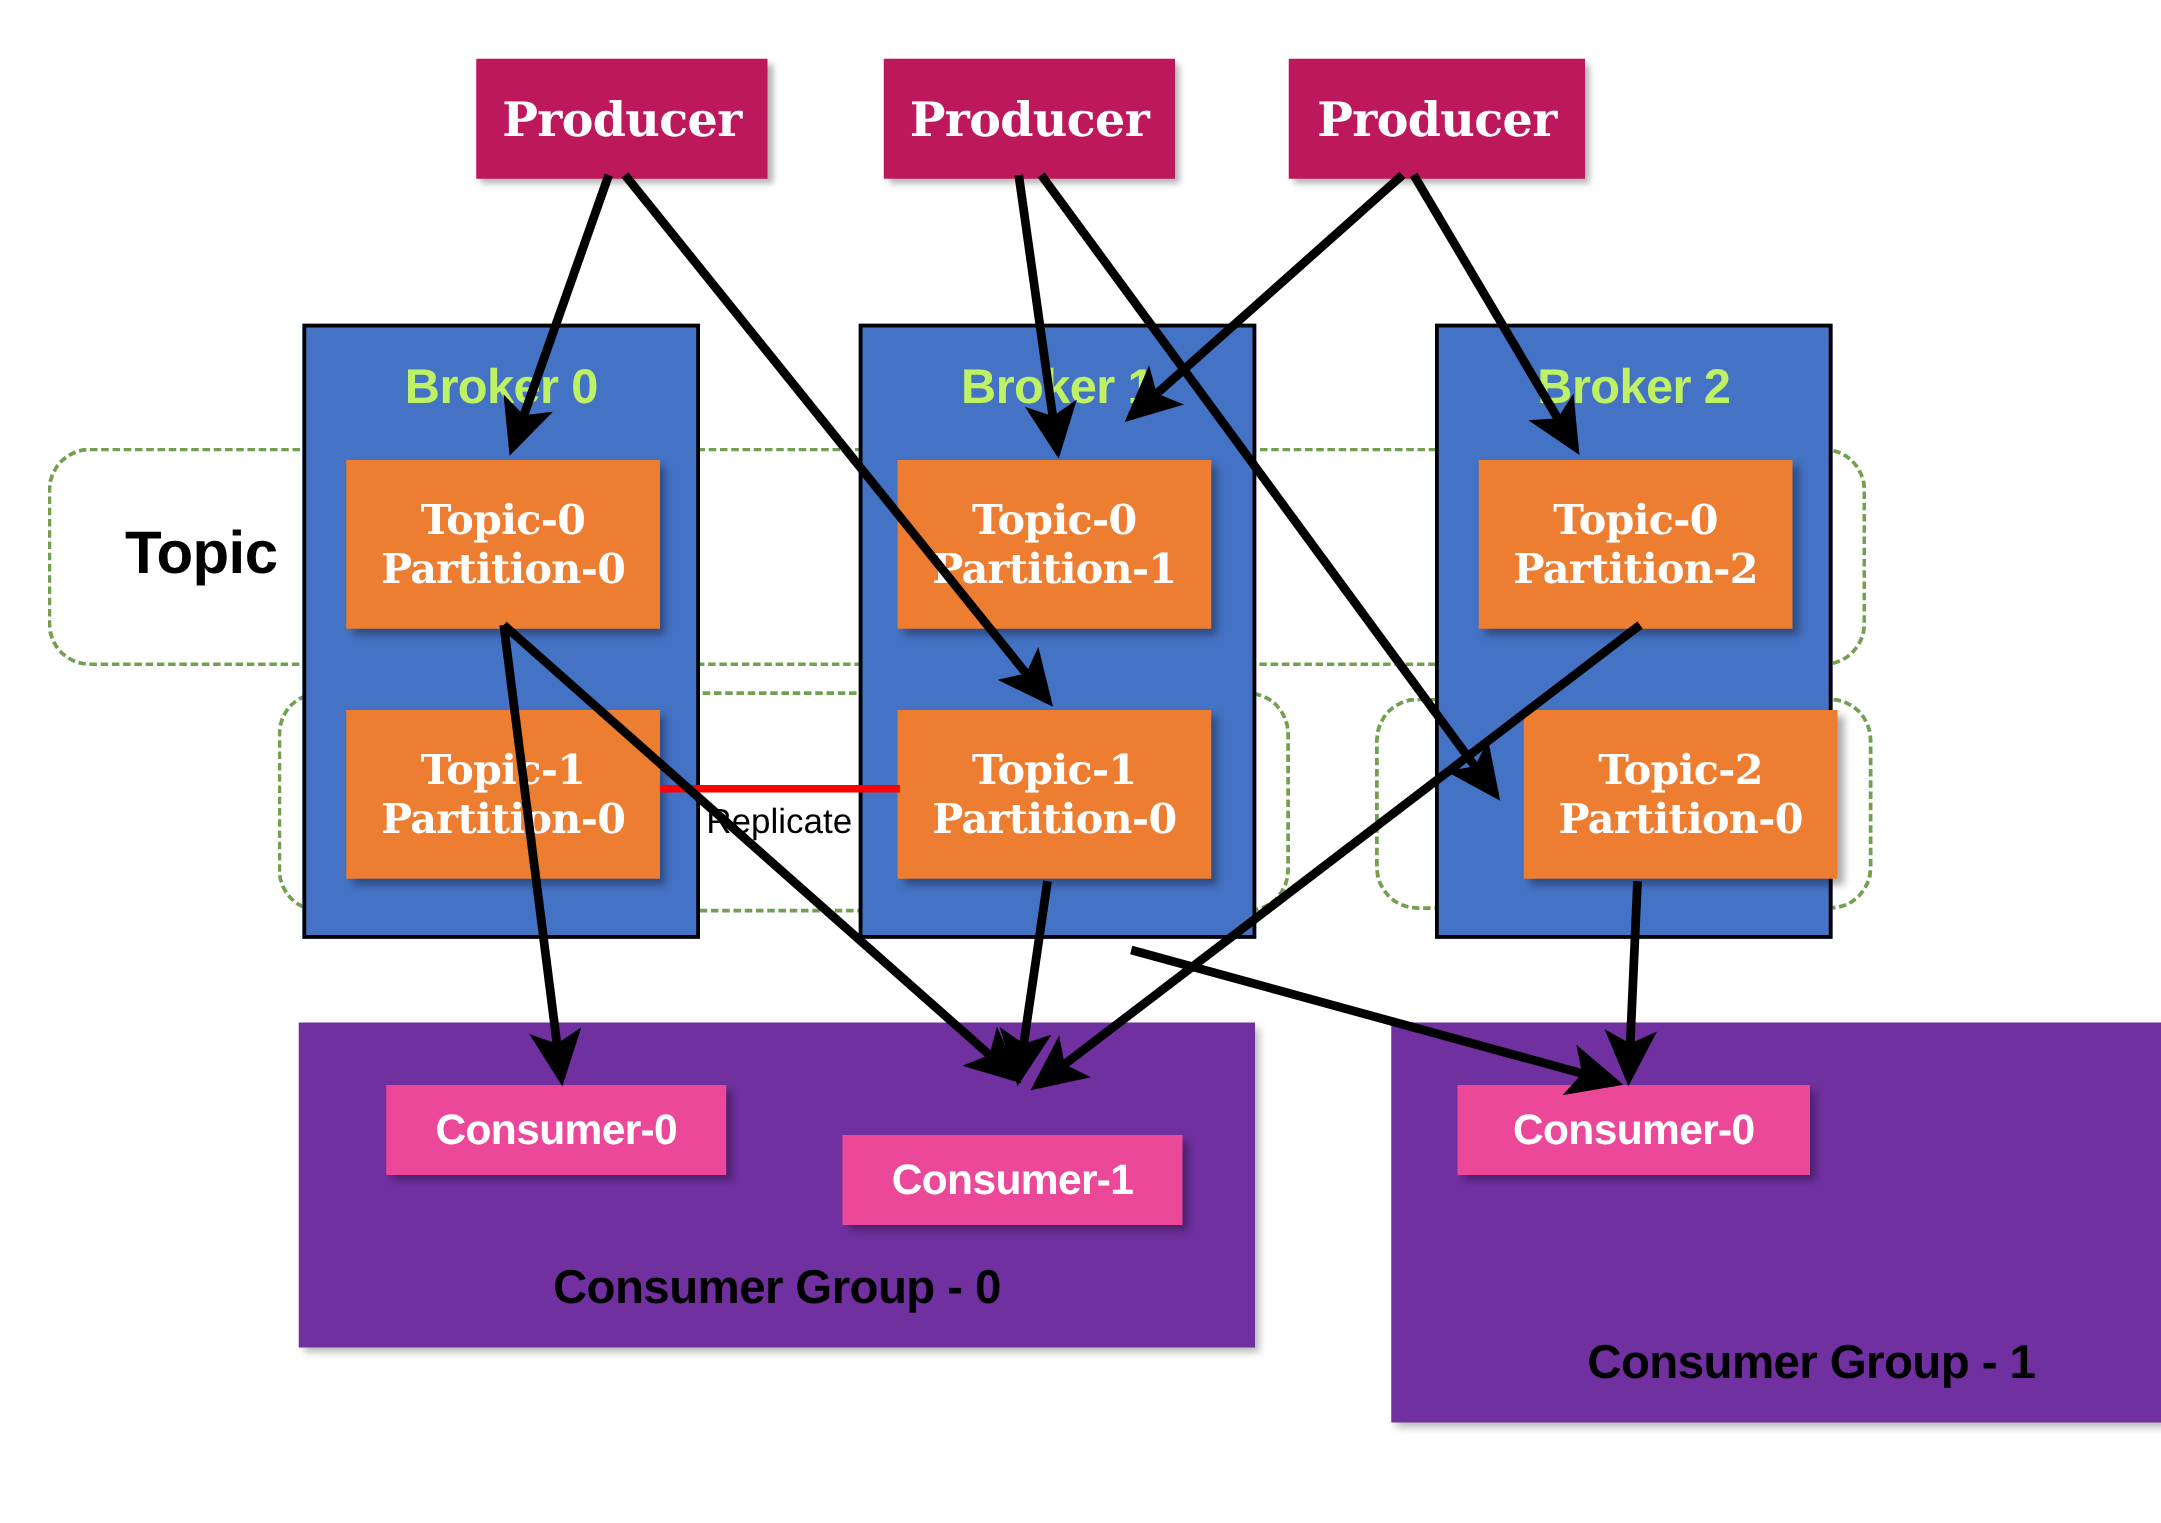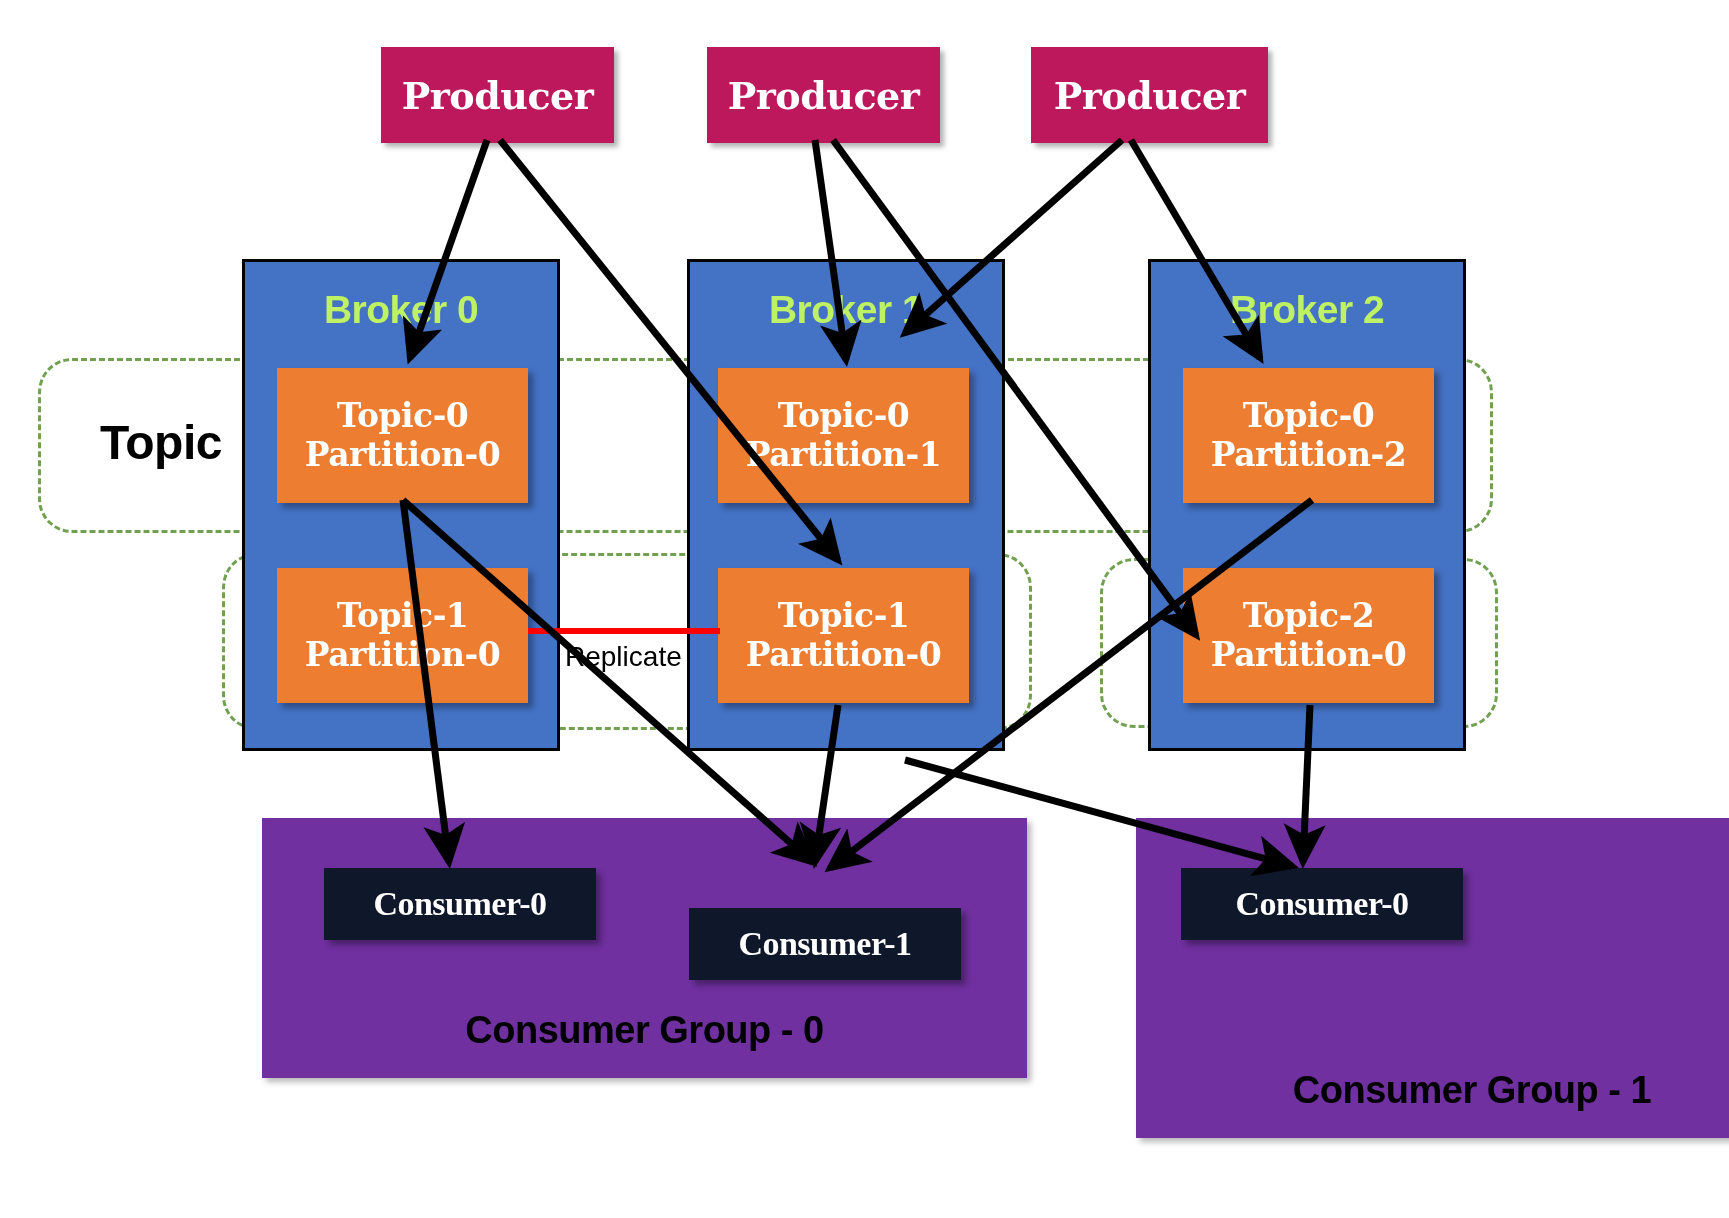--- a/index.html
+++ b/index.html
@@ -35,35 +35,34 @@
     font-weight:bold;font-size:33px;line-height:1.16;
     box-shadow:5px 5px 6px rgba(0,0,0,0.33);
     letter-spacing:-0.5px;
     flex-direction:column;
   }
 
   
   .cgroup{
     background:#7030A0;
     box-shadow:4px 4px 6px rgba(0,0,0,0.28);
-    align-items:flex-end;justify-content:center;margin-left:23px;
+    align-items:flex-end;justify-content:center;
   }
   .cgroup-label{
     position:absolute;left:0;right:0;bottom:26px;
     color:#000000;font-weight:bold;font-size:38px;
     font-family:"Liberation Sans",sans-serif;text-align:center;
     letter-spacing:-0.5px;
   }
   .consumer{
-    background:#0f172a;color:#ffffff;
-    font-family:Liberation Serif, serif;
+    background:#ec4899;color:#ffffff;
+    font-family:Liberation Sans, sans-serif;
     font-weight:bold;font-size:34px;
     box-shadow:5px 5px 6px rgba(0,0,0,0.33);
     letter-spacing:-0.5px;
-    margin-left:15px;
   }
 
   
   .topic-region{
     position:absolute;box-sizing:border-box;
     border:3px dashed #70A050;
     border-radius:34px;background:transparent;
     pointer-events:none;
   }
   .topic-word{
@@ -120,21 +119,21 @@
     <span>Partition-0</span>
   </div>
 
   <div class="box broker" style="left:1148px;top:259px;width:318px;height:492px;">
     <div class="broker-label">Broker 2</div>
   </div>
   <div class="box partition" style="left:1183px;top:368px;width:251px;height:135px;">
     <span>Topic-0</span>
     <span>Partition-2</span>
   </div>
-  <div class="box partition" style="left:1183px;top:568px;width:251px;height:135px;">
+  <div class="box partition" style="left:1219px;top:568px;width:251px;height:135px;">
     <span>Topic-2</span>
     <span>Partition-0</span>
   </div>
 
   <div class="replicate-line" style="left:528px;top:628px;width:192px;"></div>
   <div class="replicate-label" style="left:565px;top:641px;">Replicate</div>
 
   <div class="box cgroup" style="left:239px;top:818px;width:765px;height:260px;">
     <div class="cgroup-label">Consumer Group - 0</div>
   </div>

